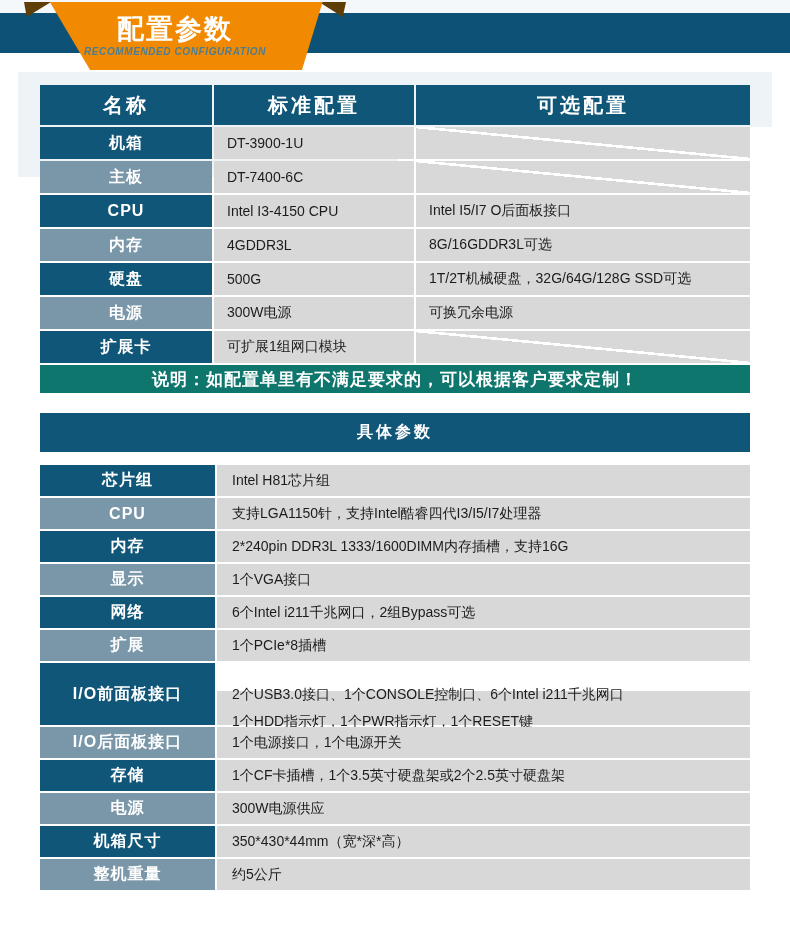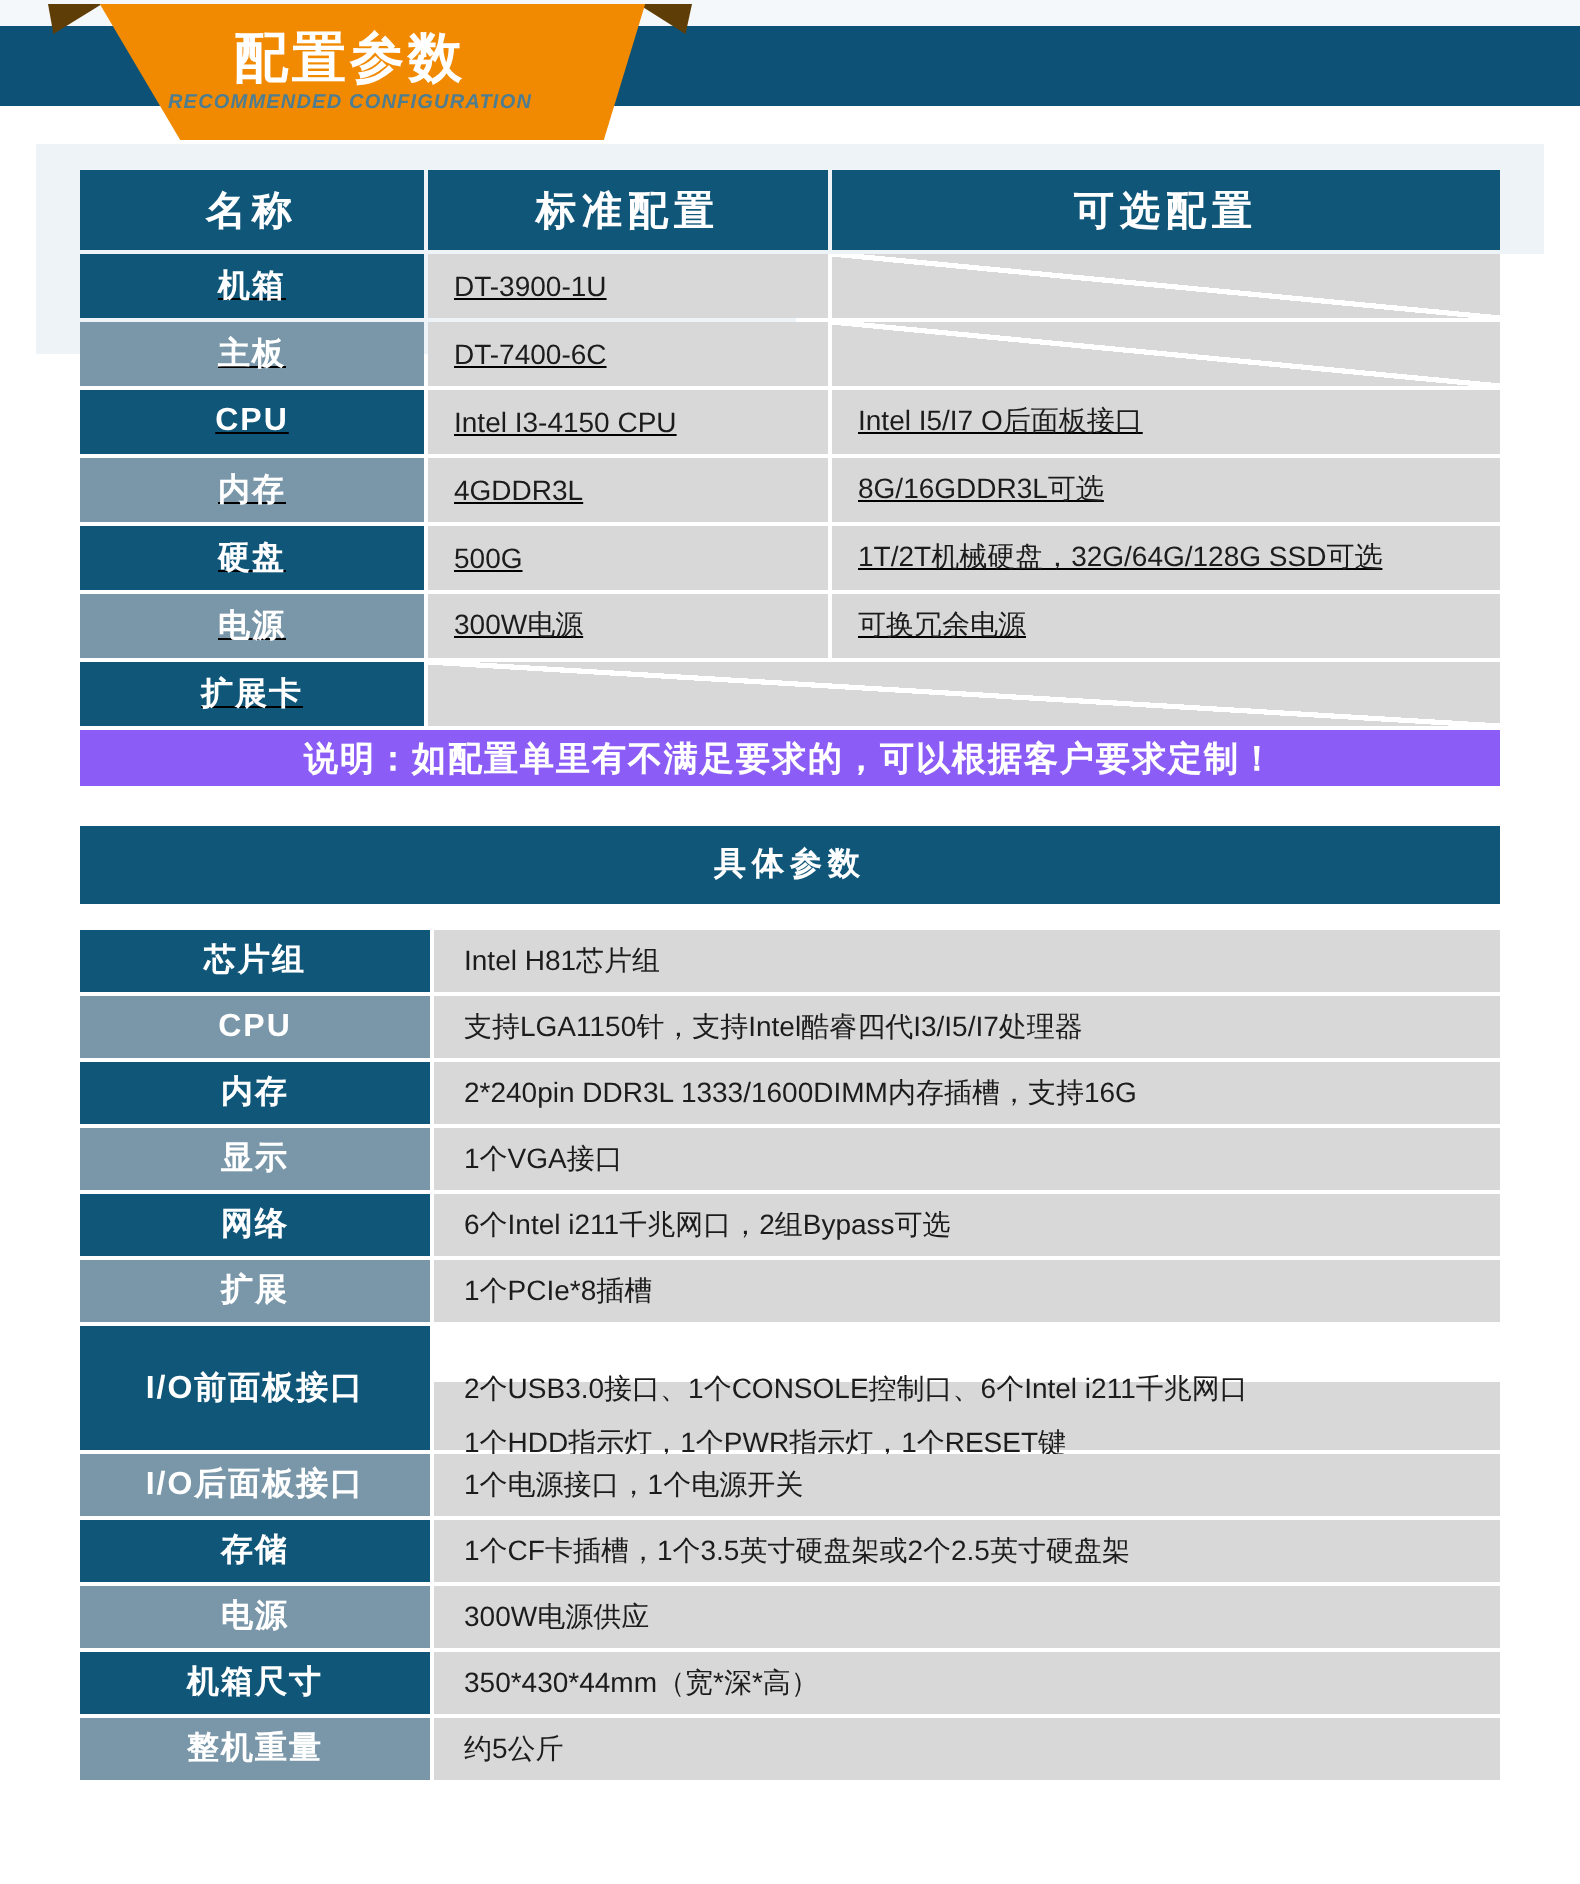--- a/index.html
+++ b/index.html
@@ -28,21 +28,21 @@
   .ghost-right { position:absolute; left:398px; top:72px; width:374px; height:55px;  background:#eef3f8; }
 
   
   .tbl { position:absolute; left:40px; width:710px; }
   #config-table { top:85px; }
   .hdr-row { display:flex; gap:2px; height:40px; margin-bottom:2px; }
   .hdr-cell {
     background:#0f5679; color:#ffffff; font-weight:bold; font-size:20px;
     display:flex; align-items:center; justify-content:center; letter-spacing:3px;
   }
-  .row  { display:flex; gap:2px; height:32px; margin-bottom:2px;text-decoration:underline; }
+  .row  { display:flex; gap:2px; height:32px; margin-bottom:2px; }
   .row2 { display:flex; gap:2px; height:31px; margin-bottom:2px; }
   .row2.tall { height:62px; }
   .c-label { flex:0 0 172px; }
   .s-label { flex:0 0 175px; }
   .label {
     color:#ffffff; font-weight:bold; font-size:16px;
     display:flex; align-items:center; justify-content:center; letter-spacing:1px;
   }
   .dark  { background:#0f5679; }
   .light { background:#7997a9; }
@@ -57,21 +57,21 @@
     background-color:#d8d8d8;
     background-image:linear-gradient(to top right,
       rgba(255,255,255,0) calc(50% - 1.3px),
       #ffffff calc(50% - 1.3px),
       #ffffff calc(50% + 1.3px),
       rgba(255,255,255,0) calc(50% + 1.3px));
   }
   .two-line { flex-direction:column; align-items:flex-start; justify-content:center; gap:9px;margin-top:28px; }
 
   .note-bar {
-    height:28px; background:#8b5cf6; color:#ffffff; font-weight:bold; font-size:17px;
+    height:28px; background:#0f766e; color:#ffffff; font-weight:bold; font-size:17px;
     display:flex; align-items:center; justify-content:center; letter-spacing:1px;
   }
 
   .section-bar {
     position:absolute; left:40px; top:413px; width:710px; height:39px; background:#0f5679;
     color:#ffffff; font-weight:bold; font-size:16px; letter-spacing:3px;
     display:flex; align-items:center; justify-content:center;
   }
   #spec-table { top:465px; }
 </style>
@@ -124,20 +124,21 @@
       <div class="val c2">500G</div>
       <div class="val c3">1T/2T机械硬盘，32G/64G/128G SSD可选</div>
     </div>
     <div class="row">
       <div class="label light c-label">电源</div>
       <div class="val c2">300W电源</div>
       <div class="val c3">可换冗余电源</div>
     </div>
     <div class="row">
       <div class="label dark c-label">扩展卡</div>
+      <div class="val c2">可扩展1组网口模块</div>
       <div class="val c3 slash"></div>
     </div>
 
     <div class="note-bar">说明：如配置单里有不满足要求的，可以根据客户要求定制！</div>
   </div>
 
   <div class="section-bar">具体参数</div>
 
   <div class="tbl" id="spec-table">
     <div class="row2">

